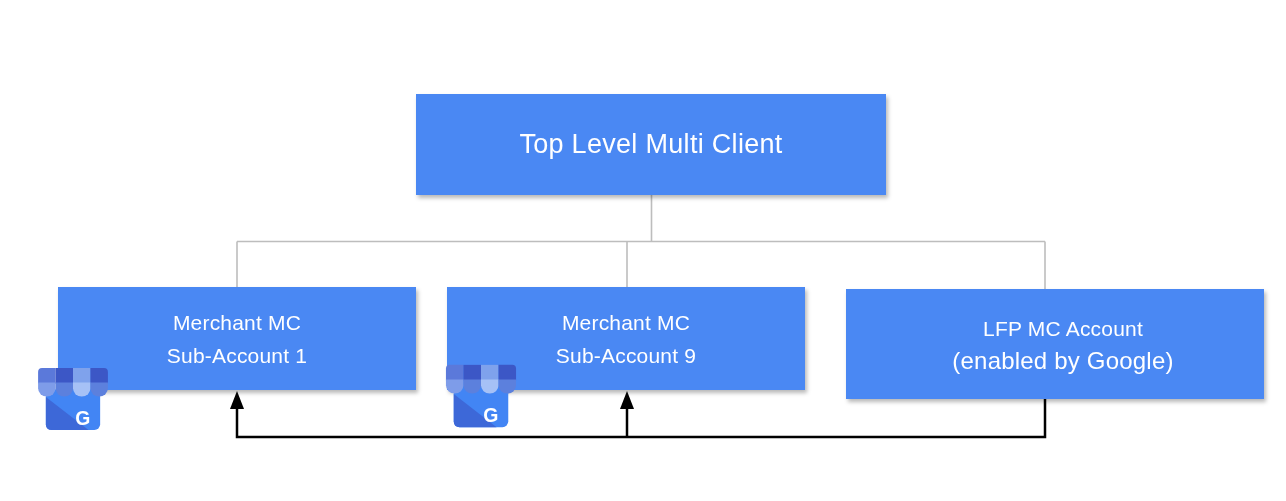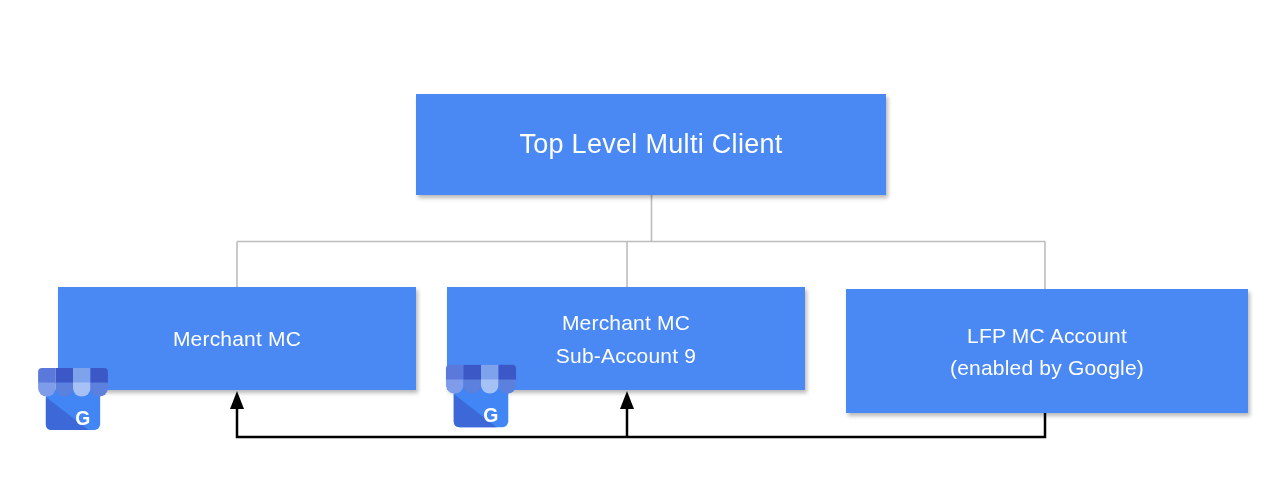--- a/index.html
+++ b/index.html
@@ -37,21 +37,21 @@
     font-size: 27px;
     line-height: 41px;
     letter-spacing: 0.3px;
   }
   .node-line-md {
     font-size: 21px;
     line-height: 33px;
     letter-spacing: 0.2px;
   }
   .node-line-sm {
-    font-size: 21px;
+    font-size: 24px;
     line-height: 31px;
     letter-spacing: 0.2px;
   }
   .gmb-icon {
     position: absolute;
     z-index: 3;
   }
 </style>
 </head>
 <body style="background: rgb(255, 255, 255);">
@@ -77,28 +77,29 @@
       <polygon points="627,391 620,409 634,409"></polygon>
     </g>
   </svg>
 
   <div class="node" style="left: 416px; top: 94px; width: 470px; height: 101px; background: rgb(74, 136, 243); color: rgb(255, 255, 255);">
     <div class="node-line-lg">Top Level Multi Client</div>
   </div>
 
   <div class="node" style="left: 58px; top: 287px; width: 358px; height: 103px; background: rgb(74, 136, 243); color: rgb(255, 255, 255);">
     <div class="node-line-md">Merchant MC</div>
+    <div class="node-line-md">Sub-Account 1</div>
   </div>
 
   <div class="node" style="left: 447px; top: 287px; width: 358px; height: 103px; background: rgb(74, 136, 243); color: rgb(255, 255, 255);">
     <div class="node-line-md">Merchant MC</div>
     <div class="node-line-md">Sub-Account 9</div>
   </div>
 
-  <div class="node" style="left: 846px; top: 289px; width: 402px; height: 124px; background: rgb(74, 136, 243); color: rgb(255, 255, 255);">
+  <div class="node" style="left: 846px; top: 289px; width: 402px; height: 110px; background: rgb(74, 136, 243); color: rgb(255, 255, 255); padding-left: 16px;">
     <div class="node-line-md">LFP MC Account</div>
     <div class="node-line-sm">(enabled by Google)</div>
   </div>
 
   <svg class="gmb-icon" style="left:36px; top:368px; width:74px; height:64px;" viewBox="0 0 76 66" xmlns="http://www.w3.org/2000/svg">
     <rect x="10" y="22" width="56" height="42" rx="6" class="gmb-body" fill="#4285F4"></rect>
     <path d="M10 30 L10 58 Q10 64 16 64 L54 64 Z" class="gmb-fold" fill="#3D68D8"></path>
     <text x="48" y="59" text-anchor="middle" font-size="20" font-weight="bold" fill="#ffffff" font-family="Liberation Sans, DejaVu Sans, sans-serif">G</text>
     <g>
       <path d="M2,16 V4 Q2,0 6,0 H20 V16 Z" class="tab0" fill="#5B79DA"></path>

